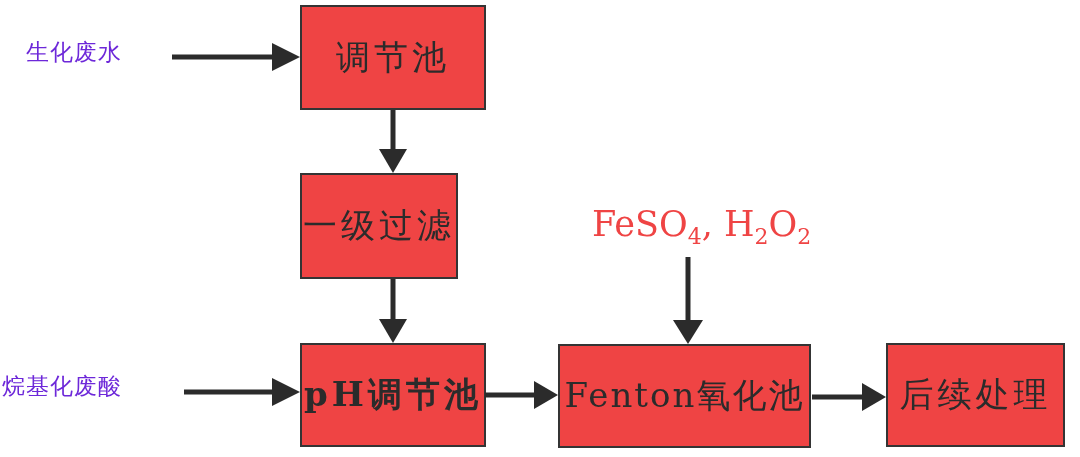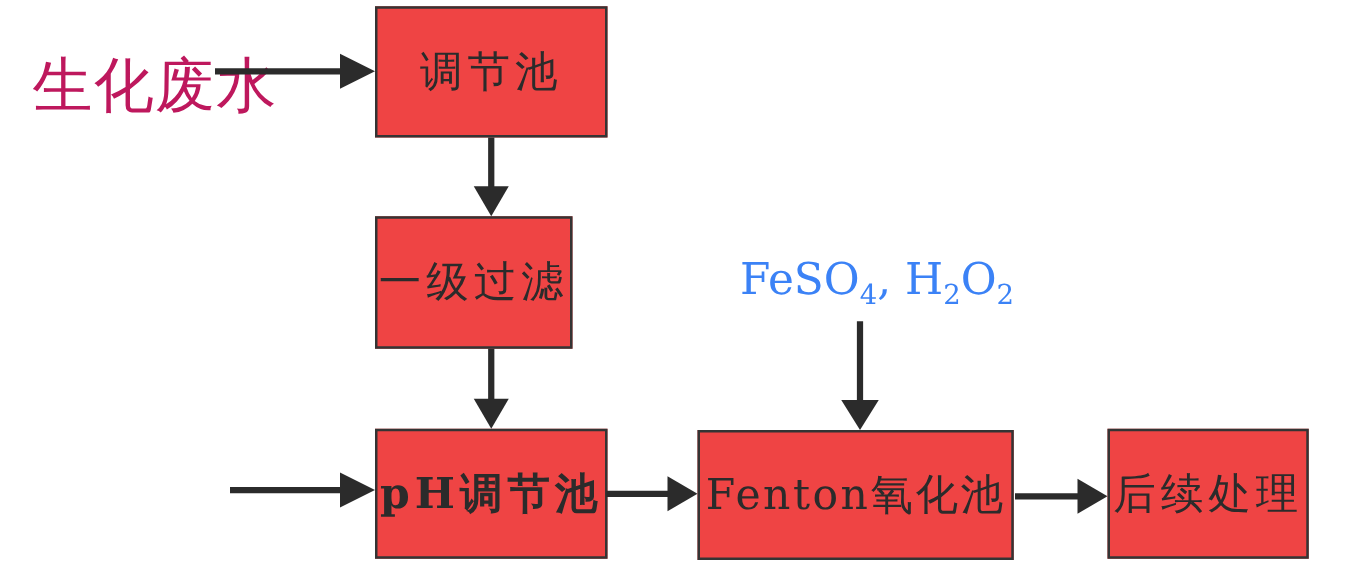--- a/index.html
+++ b/index.html
@@ -25,40 +25,40 @@
   .node-label {
     font-size: 34px;
     letter-spacing: 4px;
     white-space: nowrap;
     color: #2b2b2b;
   }
   #node-regulation   { left: 300px; top: 5px;   width: 186px; height: 105px; }
   #node-filtration   { left: 300px; top: 173px; width: 158px; height: 106px; }
   #node-ph           { left: 300px; top: 343px; width: 186px; height: 104px; font-weight: bold; }
   #node-fenton       { left: 558px; top: 344px; width: 253px; height: 104px; }
-  #node-subsequent   { left: 886px; top: 343px; width: 161px; height: 104px; }
+  #node-subsequent   { left: 886px; top: 343px; width: 179px; height: 104px; }
   #node-fenton .node-label { letter-spacing: 2px; }
 
   .input-label {
     position: absolute;
-    font-size: 48px;
+    font-size: 23px;
     letter-spacing: 1px;
     white-space: nowrap;
-    color: #be185d;
+    color: #6d28d9;
   }
   #label-bio  { left: 26px; top: 37px; }
   #label-acid { left: 2px;  top: 371px; }
 
   .reagent-label {
     position: absolute;
     left: 592px;
     top: 204px;
     font-size: 35px;
     white-space: nowrap;
-    color: #3b82f6;
+    color: #ef4444;
   }
   .reagent-label sub {
     font-size: 22px;
     vertical-align: baseline;
     position: relative;
     top: 8px;
   }
 
   svg.arrows {
     position: absolute;
@@ -85,20 +85,21 @@
     <span class="node-label">pH调节池</span>
   </div>
   <div class="node" id="node-fenton">
     <span class="node-label">Fenton氧化池</span>
   </div>
   <div class="node" id="node-subsequent">
     <span class="node-label">后续处理</span>
   </div>
 
   <div class="input-label" id="label-bio">生化废水</div>
+  <div class="input-label" id="label-acid">烷基化废酸</div>
 
   <div class="reagent-label" id="label-reagent"><span>FeSO</span><sub>4</sub><span>, H</span><sub>2</sub><span>O</span><sub>2</sub></div>
 
   <svg class="arrows" viewBox="0 0 1080 457" aria-hidden="true">
     <g>
       <line x1="172" y1="57" x2="274" y2="57"></line>
       <polygon points="272,43 300,57 272,71"></polygon>
     </g>
     <g>
       <line x1="393" y1="110" x2="393" y2="151"></line>

